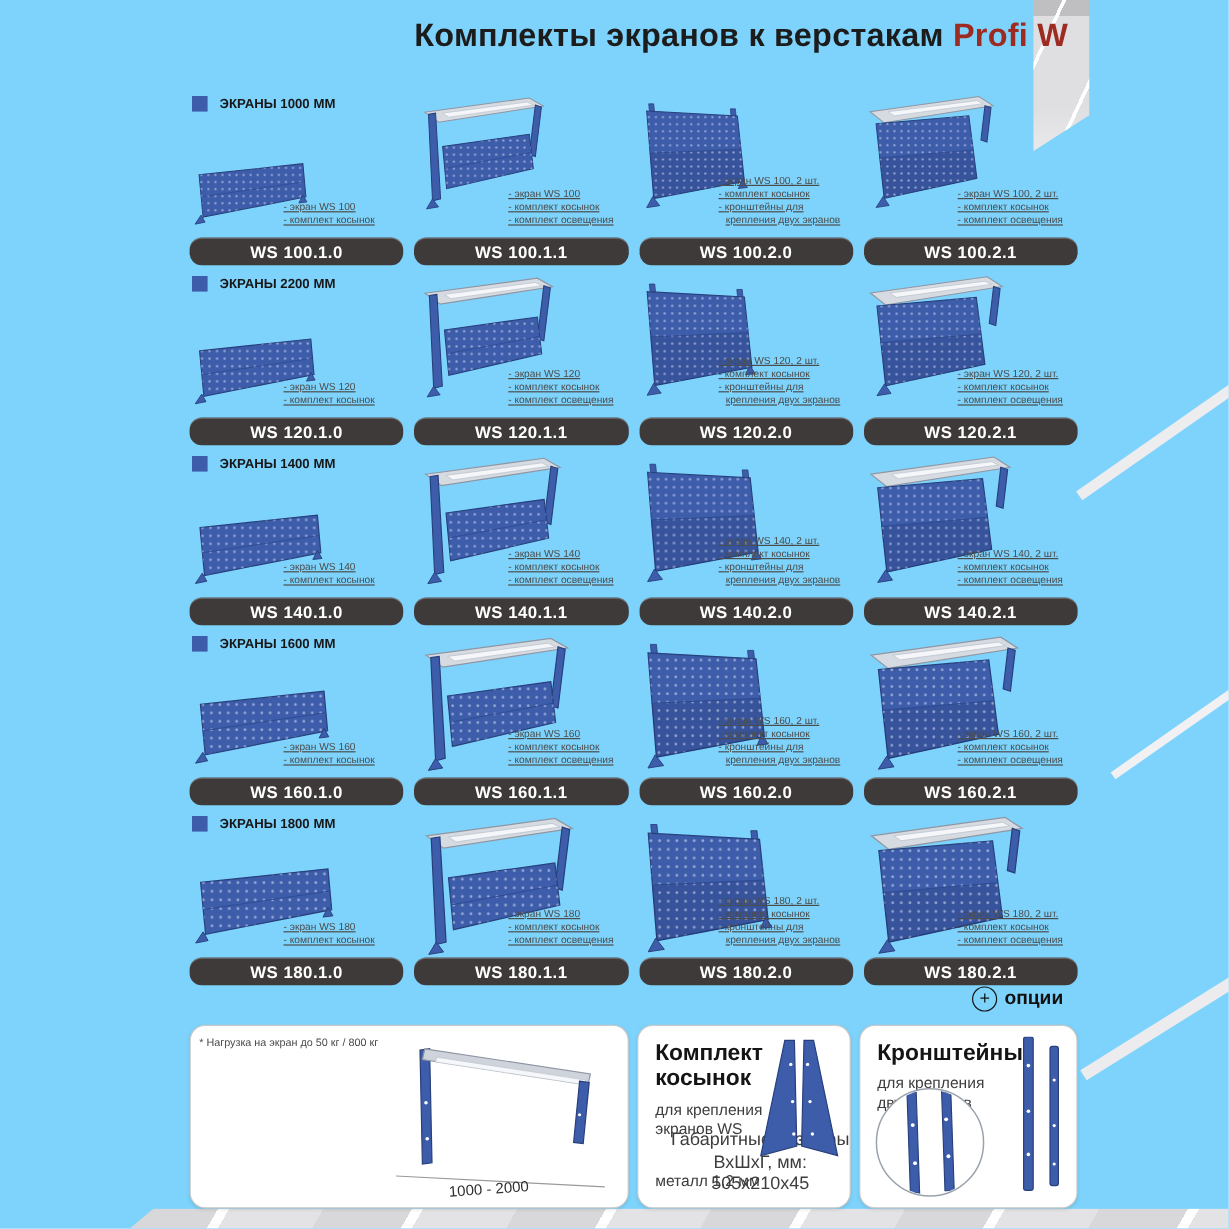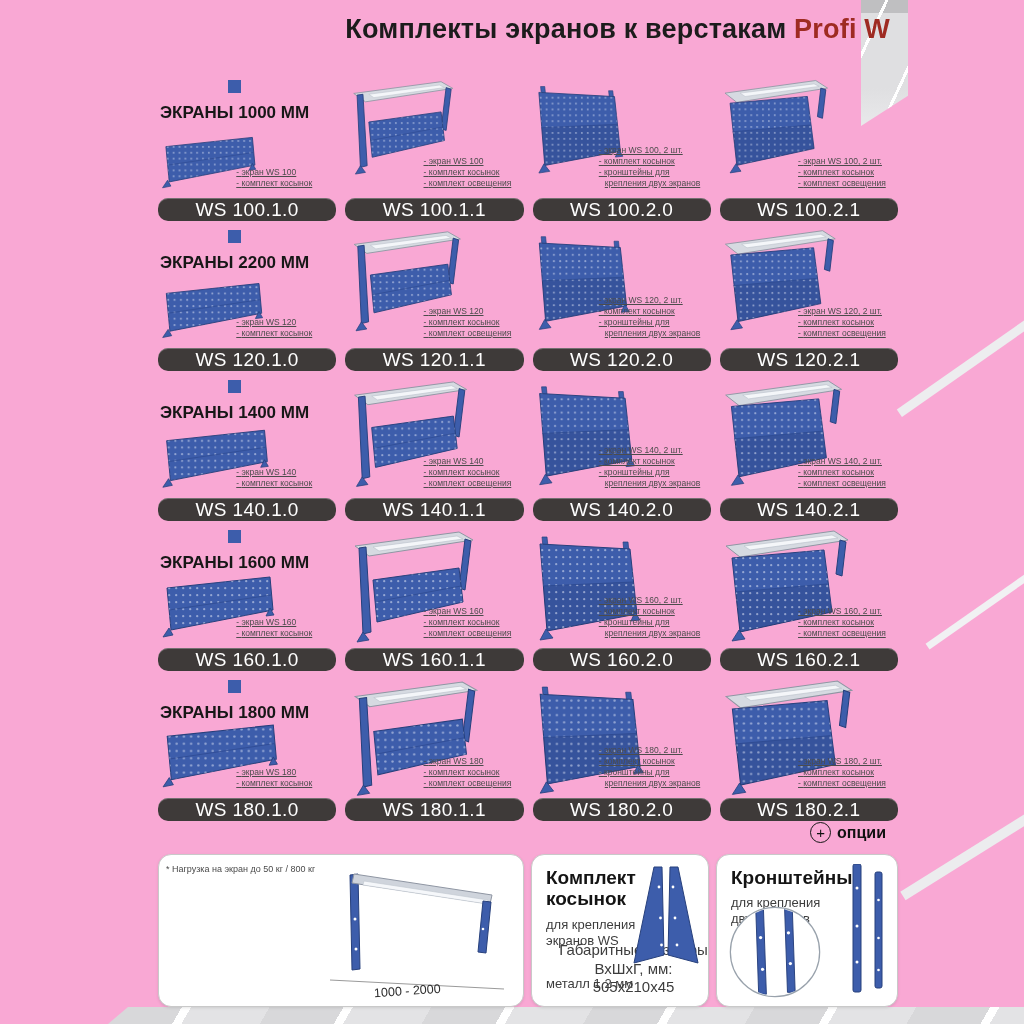--- a/index.html
+++ b/index.html
@@ -1,17 +1,17 @@
 <!DOCTYPE html>
 <html><head>
 <meta charset="utf-8">
 <style>
   html,body { margin:0; padding:0; }
   body { width:1024px; height:1024px; font-family:"Liberation Sans", sans-serif; }
-  .page { position:relative; width:1024px; height:1024px; background:#f9a8d4; overflow:hidden; }
+  .page { position:relative; width:1024px; height:1024px; background:#7dd3fc; overflow:hidden; }
 
   
   .deco { position:absolute; z-index:0; }
   .deco-tr { top:0; right:116px; width:47px; height:126px;
     background:linear-gradient(180deg,#bfbfc1 0 13px,#dfdfe1 13px 70%,#e9e9eb 100%);
     clip-path:polygon(0 0,100% 0,100% 76%,0 100%); }
   .deco-tr::before { content:""; position:absolute; inset:0;
     background:repeating-linear-gradient(115deg,transparent 0 22px,#ffffff 22px 25px,transparent 25px 48px); }
   .deco-mid1 { right:-30px; top:360px; width:170px; height:9px; background:#ededef; transform:rotate(-35deg); }
   .deco-mid2 { right:-40px; top:600px; width:150px; height:7px; background:#f1f1f3; transform:rotate(-35deg); }
@@ -22,26 +22,26 @@
 
   
   .title-bar { position:absolute; top:14px; right:134px; margin:0; font-size:27px; font-weight:700;
     color:#1c1c1c; z-index:2; white-space:nowrap; letter-spacing:.2px; }
   .brand { color:#9e2b22; }
 
   
   .sections { position:absolute; left:158px; top:74px; width:740px; z-index:1; }
   .section { position:relative; height:150px; }
   .section-heading { position:absolute; left:2px; top:6px; display:flex; align-items:center; gap:10px;
-    font-size:17px; font-weight:700; color:#171717; z-index:3;flex-direction:column; }
+    font-size:11px; font-weight:700; color:#171717; z-index:3; }
   .heading-square { width:13px; height:13px; background:#3d5dab; flex:0 0 auto; }
   .product-row { position:absolute; inset:0; display:grid; grid-template-columns:repeat(4,1fr); gap:9px; }
   .cell { position:relative; }
   .plate { position:absolute; left:0; right:0; bottom:3px; height:23px; background:#3e3a39; border-radius:10px;
-    color:#ffffff; font-weight:400; font-size:19px; letter-spacing:.4px;
+    color:#ffffff; font-weight:700; font-size:14px; letter-spacing:.4px;
     display:flex; align-items:center; justify-content:center;
     box-shadow:inset 0 1px 0 rgba(255,255,255,.28); }
   .bullets { position:absolute; right:2px; bottom:31px; width:94px; margin:4px; padding:0; list-style:none;
     font-size:8.5px; color:#4c4c4c; line-height:1.3;text-decoration:underline; }
   .bullets li { padding-left:6px; text-indent:-6px; }
   .bullets li::before { content:"- "; }
   .variant-double .bullets { width:106px; }
   .illus { position:absolute; }
   .variant-single .illus { left:2px; bottom:28px; }
   .variant-single .illus svg { transform-origin:left bottom; }

